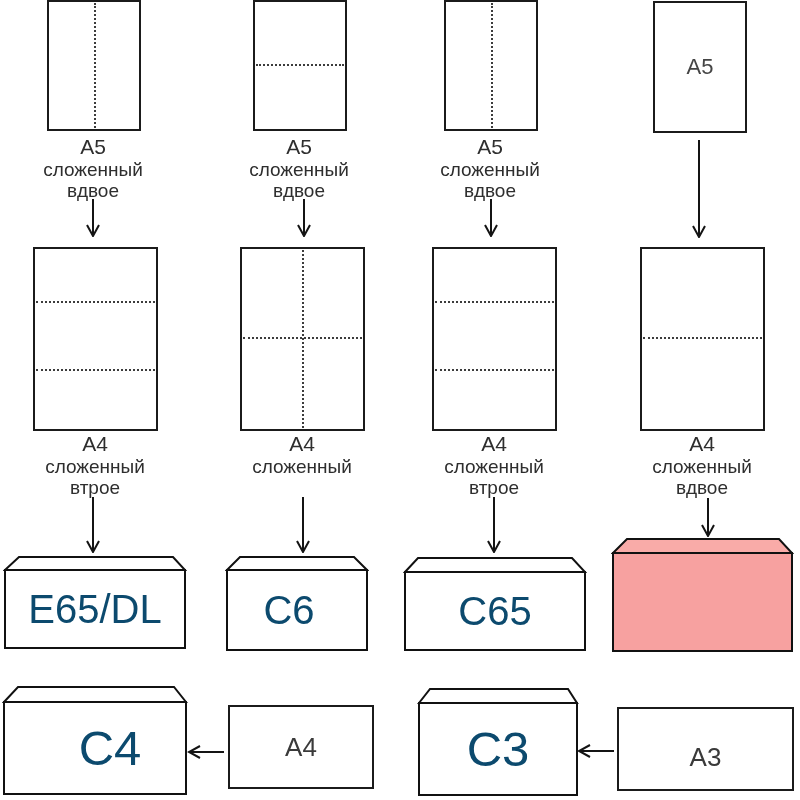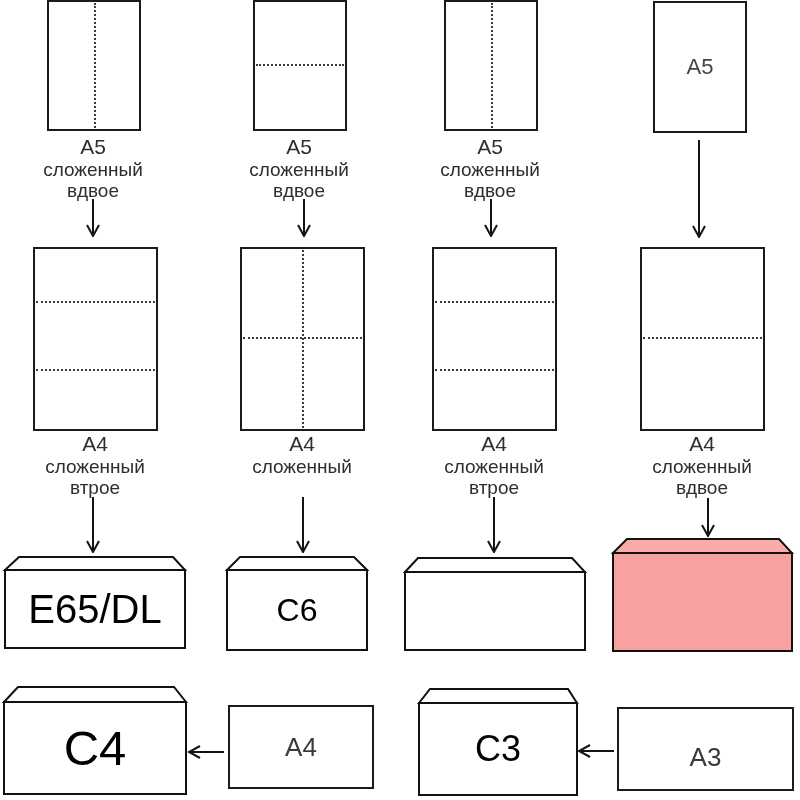--- a/index.html
+++ b/index.html
@@ -12,21 +12,21 @@
 
   .caption{position:absolute;width:170px;text-align:center;color:#2e2e2e;
            font-size:19px;line-height:21px;}
   .caption .first{font-size:21px;line-height:25px;}
 
   .inner-label{position:absolute;display:flex;align-items:center;justify-content:center;
                color:#454545;font-size:22px;}
   .sheet-label{position:absolute;display:flex;align-items:center;justify-content:center;
                color:#3a3a3a;font-size:26px;}
   .env-label{position:absolute;display:flex;align-items:center;justify-content:center;
-             color:#000000;}
+             color:#0c4a6e;}
   .arr{position:absolute;}
   .arr line,.arr polyline{stroke:#141414;stroke-width:2;fill:none;}
   .env{position:absolute;}
 </style>
 </head>
 <body>
 
 <div class="stage">
 
   <div class="sheet" style="left:47px;top:0;width:94px;height:131px">
@@ -131,52 +131,53 @@
   <svg class="env" style="left:3px;top:555px" width="184" height="95" viewBox="0 0 184 95">
     <polygon points="2,15 16,2 170,2 182,15" fill="#ffffff" stroke="#111" stroke-width="2"></polygon>
     <rect x="2" y="15" width="180" height="78" fill="#ffffff" stroke="#111" stroke-width="2"></rect>
   </svg>
   <div class="env-label" style="left:4px;top:570px;width:182px;height:78px;font-size:40px">E65/DL</div>
 
   <svg class="env" style="left:225px;top:555px" width="144" height="97" viewBox="0 0 144 97">
     <polygon points="2,15 15,2 129,2 142,15" fill="#ffffff" stroke="#111" stroke-width="2"></polygon>
     <rect x="2" y="15" width="140" height="80" fill="#ffffff" stroke="#111" stroke-width="2"></rect>
   </svg>
-  <div class="env-label" style="left:226px;top:570px;width:142px;height:80px;font-size:32px">C6</div>
+  <div class="env-label" style="left:218px;top:570px;width:142px;height:80px;font-size:40px">C6</div>
 
   <svg class="env" style="left:403px;top:556px" width="184" height="96" viewBox="0 0 184 96">
     <polygon points="2,16 15,2 169,2 182,16" fill="#ffffff" stroke="#111" stroke-width="2"></polygon>
     <rect x="2" y="16" width="180" height="78" fill="#ffffff" stroke="#111" stroke-width="2"></rect>
   </svg>
+  <div class="env-label" style="left:404px;top:572px;width:182px;height:78px;font-size:40px">C65</div>
 
   <svg class="env" style="left:611px;top:537px" width="183" height="117" viewBox="0 0 183 117">
     <polygon points="2,16 16,2 168,2 181,16" fill="#f9aba8" stroke="#111" stroke-width="2"></polygon>
     <rect x="2" y="16" width="179" height="98" fill="#f7a1a0" stroke="#111" stroke-width="2"></rect>
   </svg>
 
   <svg class="env" style="left:2px;top:685px" width="186" height="111" viewBox="0 0 186 111">
     <polygon points="2,17 16,2 172,2 184,17" fill="#ffffff" stroke="#111" stroke-width="2"></polygon>
     <rect x="2" y="17" width="182" height="92" fill="#ffffff" stroke="#111" stroke-width="2"></rect>
   </svg>
-  <div class="env-label" style="left:3px;top:702px;width:184px;height:92px;font-size:49px">C4</div>
+  <div class="env-label" style="left:18px;top:702px;width:184px;height:92px;font-size:49px">C4</div>
 
   <svg class="arr" style="left:187px;top:743px" width="38" height="18">
     <line x1="37" y1="9" x2="2" y2="9"></line>
       <polyline points="13,3 2,9 13,15"></polyline>
   </svg>
 
   <div class="sheet" style="left:228px;top:705px;width:146px;height:84px">
     <div class="sheet-label" style="left:0;top:0;width:142px;height:80px">А4</div>
   </div>
 
   <svg class="env" style="left:417px;top:687px" width="162" height="110" viewBox="0 0 162 110">
     <polygon points="2,16 13,2 151,2 160,16" fill="#ffffff" stroke="#111" stroke-width="2"></polygon>
     <rect x="2" y="16" width="158" height="92" fill="#ffffff" stroke="#111" stroke-width="2"></rect>
   </svg>
-  <div class="env-label" style="left:418px;top:703px;width:160px;height:92px;font-size:36px">C3</div>
+  <div class="env-label" style="left:418px;top:703px;width:160px;height:92px;font-size:49px">C3</div>
 
   <svg class="arr" style="left:577px;top:742px" width="38" height="18">
     <line x1="37" y1="9" x2="2" y2="9"></line>
       <polyline points="13,3 2,9 13,15"></polyline>
   </svg>
 
   <div class="sheet" style="left:617px;top:707px;width:177px;height:84px">
     <div class="sheet-label" style="left:0;top:0;width:173px;height:96px">А3</div>
   </div>
 

